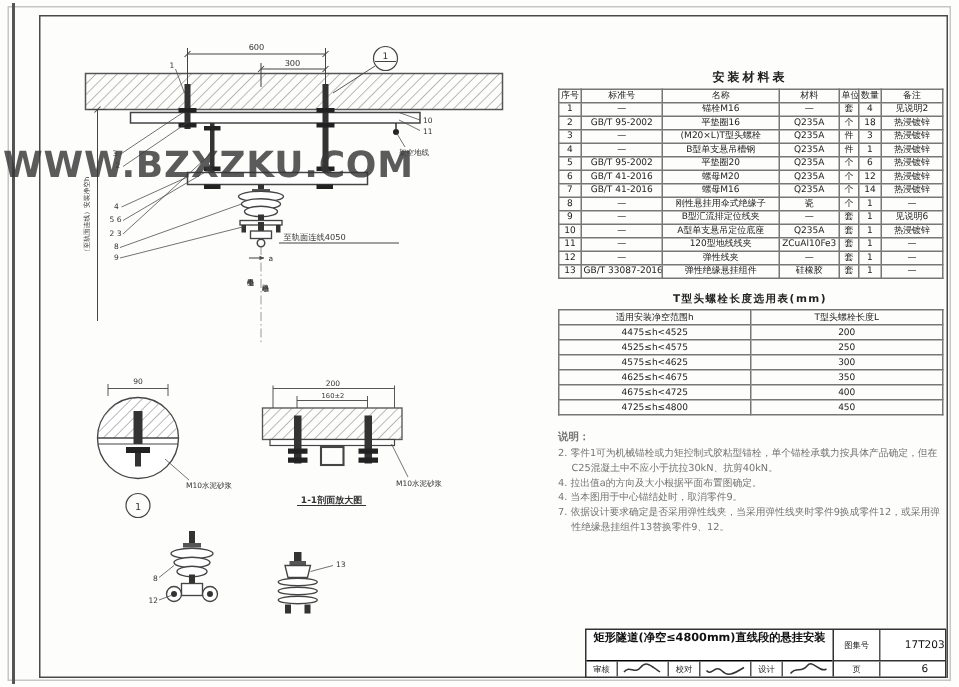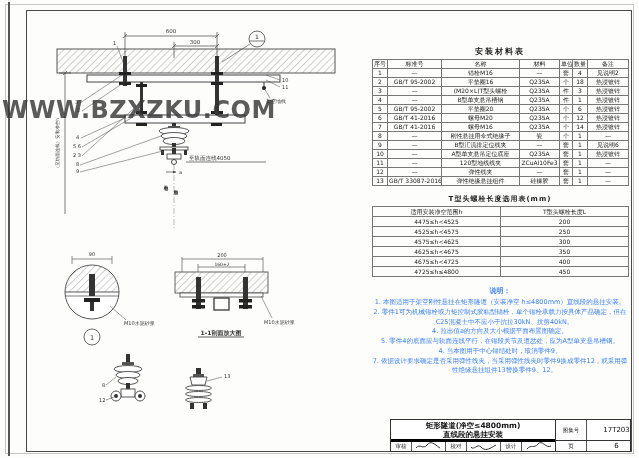--- a/index.html
+++ b/index.html
@@ -12,28 +12,28 @@
              letter-spacing:.5px;color:rgba(55,55,55,.82);font-family:"DejaVu Sans",sans-serif;
              white-space:nowrap;z-index:30;}
   svg text{font-family:"DejaVu Sans","Liberation Sans",sans-serif;fill:#333;}
   .right-panel{position:absolute;left:372px;top:46px;width:256px;z-index:5;}
   .tbl-title{font-size:8px;font-weight:700;text-align:center;letter-spacing:2px;color:#222;margin-bottom:2px;}
   .tbl-title2{font-size:7px;font-weight:700;text-align:center;letter-spacing:1px;color:#222;margin:8px 0 2px 0;}
   table{border-collapse:collapse;width:100%;table-layout:fixed;}
   td,th{border:1px solid #777;font-size:6px;font-weight:400;color:#222;text-align:center;
         height:8px;line-height:8px;padding:0 1px;overflow:hidden;white-space:nowrap;}
   .bolt-table td,.bolt-table th{height:9px;line-height:9px;}
-  .notes{margin-top:9px;color:#3b82f6;text-align:center;}
+  .notes{margin-top:9px;color:#737373;}
   .notes-title{font-size:7px;font-weight:700;margin-bottom:2px;}
   .note-item{font-size:6.5px;line-height:1.5;padding-left:9px;text-indent:-9px;}
   .title-block{position:absolute;left:390px;top:419px;width:239px;height:31px;border:1px solid #333;
                display:flex;z-index:6;background:#fff;}
   .tb-left{width:164px;border-right:1px solid #333;display:flex;flex-direction:column;}
-  .tb-title-cell{height:20px;border-bottom:3px solid #000000;display:flex;flex-direction:column;
-                 align-items:center;justify-content:center;}
+  .tb-title-cell{height:20px;border-bottom:1px solid #000000;display:flex;
+                 justify-content:center;}
   .tb-title-cell div{font-size:7.5px;font-weight:700;line-height:9px;color:#111;white-space:nowrap;}
   .tb-sign-row{flex:1;display:flex;align-items:stretch;}
   .tb-sign-row .lbl{font-size:5.5px;color:#222;display:flex;align-items:center;justify-content:center;
                     width:20px;border-right:1px solid #555;}
   .tb-sign-row .sig{flex:1;border-right:1px solid #555;display:flex;align-items:center;justify-content:center;}
   .tb-sign-row .sig:last-child{border-right:none;}
   .tb-right{flex:1;display:flex;flex-direction:column;}
   .tb-r-row{display:flex;flex:1;gap:16px;}
   .tb-r-row.top{height:20px;flex:none;border-bottom:1px solid #333;}
   .tb-r-row .k{width:30px;border-right:1px solid #555;font-size:5.5px;display:flex;align-items:center;justify-content:center;color:#222;}
@@ -447,24 +447,22 @@
           <tr>
             <td>4725≤h≤4800</td>
             <td>450</td>
           </tr>
         </tbody>
     </table>
 
     <div class="notes">
       <div class="notes-title">说明：</div>
       <div>
-          <div class="note-item">1. 本图适用于架空刚性悬挂在矩形隧道（安装净空 h≤4800mm）直线段的悬挂安装。</div>
           <div class="note-item">2. 零件1可为机械锚栓或力矩控制式胶粘型锚栓，单个锚栓承载力按具体产品确定，但在C25混凝土中不应小于抗拉30kN、抗剪40kN。</div>
           <div class="note-item">4. 拉出值a的方向及大小根据平面布置图确定。</div>
-          <div class="note-item">5. 零件4的底面应与轨面连线平行，在锚段关节及道岔处，应为A型单支悬吊槽钢。</div>
           <div class="note-item">4. 当本图用于中心锚结处时，取消零件9。</div>
           <div class="note-item">7. 依据设计要求确定是否采用弹性线夹，当采用弹性线夹时零件9换成零件12，或采用弹性绝缘悬挂组件13替换零件9、12。</div>
         </div>
     </div>
   </div>
 
   <div class="title-block">
     <div class="tb-left">
       <div class="tb-title-cell">
         <div>矩形隧道(净空≤4800mm)</div>

